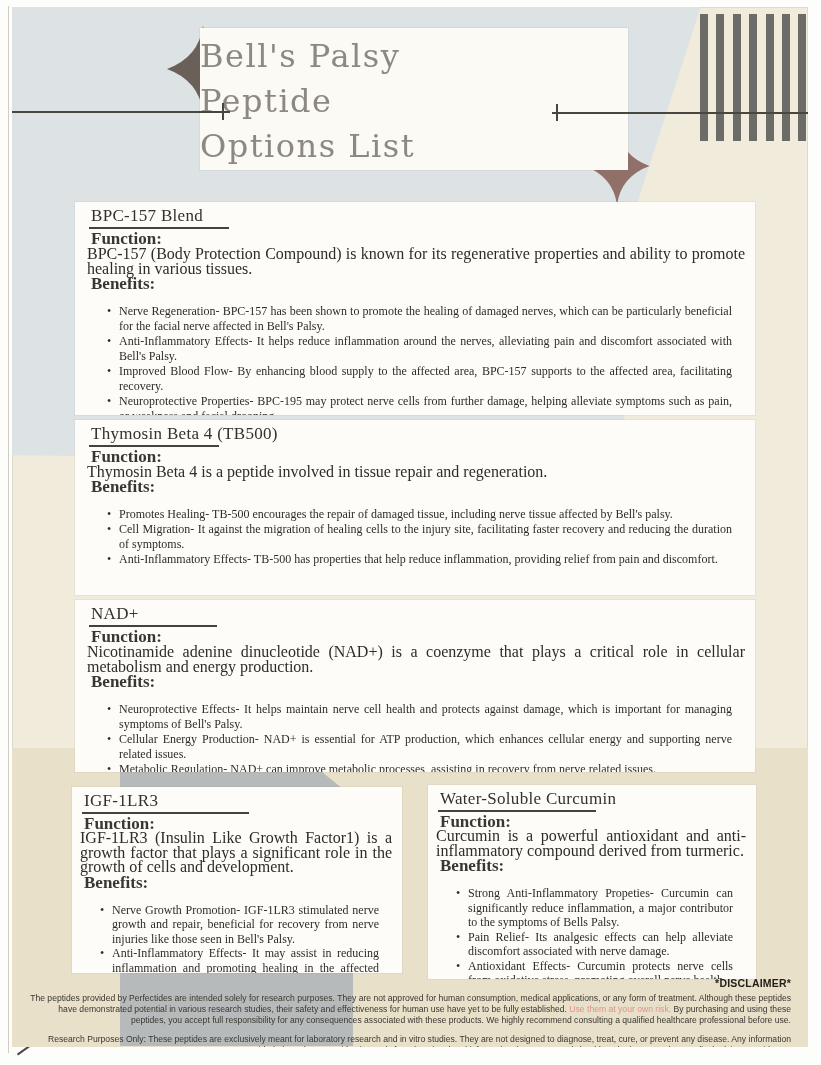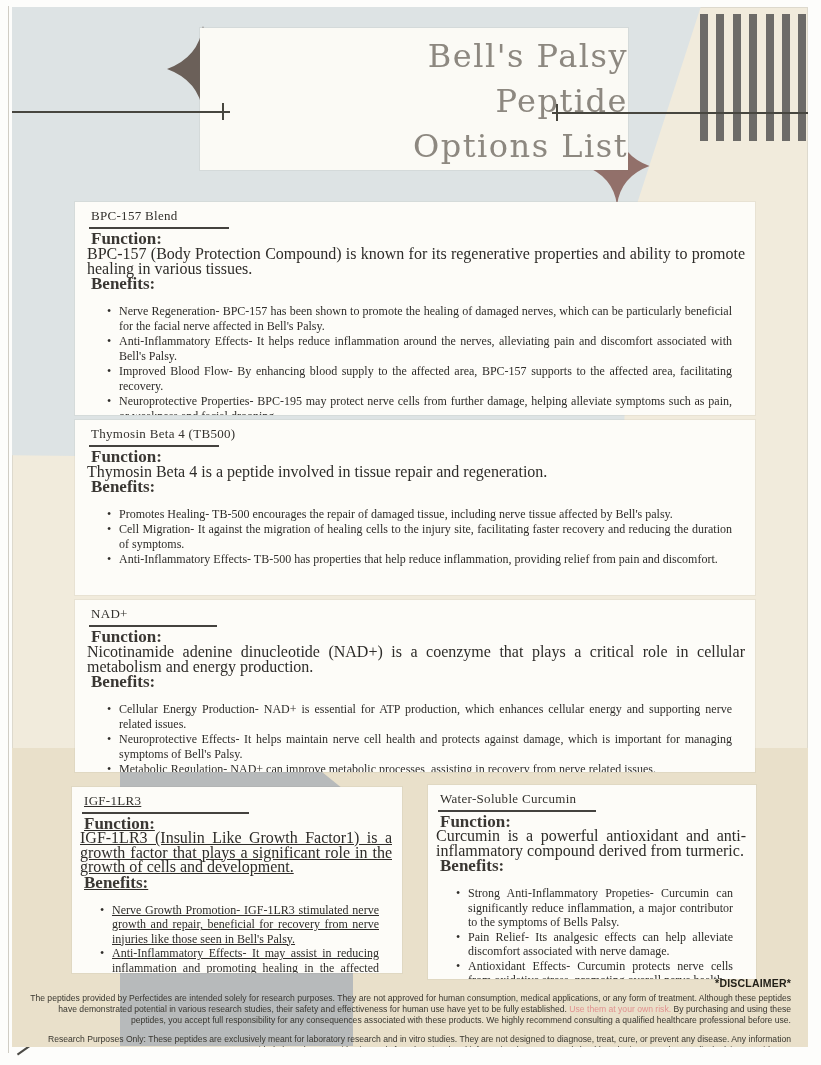--- a/index.html
+++ b/index.html
@@ -43,45 +43,45 @@
   .vtick{position:absolute;width:2px;height:17px;background:#47463f;z-index:6;}
   .vtick-left{left:222px;top:103px;}
   .vtick-right{left:556px;top:104px;}
   .sparkle{position:absolute;z-index:4;}
   .sparkle-1{left:167px;top:24px;width:72px;height:90px;}
   .sparkle-2{left:584px;top:127px;width:66px;height:78px;}
 
   
   .title-card{
     position:absolute;left:200px;top:28px;width:428px;height:142px;
-    background:#fbfaf5;z-index:5;text-align:right;
+    background:#fbfaf5;z-index:5;text-align:left;
     box-shadow:0 0 0 1px rgba(120,115,100,0.08);
   }
   .title-line{
     font-family:"DejaVu Serif",serif;
     font-size:32px;line-height:45px;letter-spacing:1.5px;
     color:#8d8880;margin-top:0;
   }
   .title-card .title-line:first-child{margin-top:6px;}
 
   
   .card{
     position:absolute;background:#fdfcf8;z-index:5;overflow:hidden;
     padding:3px 10px 3px 12px;box-sizing:border-box;
     box-shadow:0 0 0 1px rgba(120,115,100,0.07);
     color:#2e2c29;
   }
   .card-bpc{left:75px;top:202px;width:680px;height:213px;}
   .card-tb{left:75px;top:420px;width:680px;height:175px;}
   .card-nad{left:75px;top:600px;width:680px;height:172px;}
-  .card-igf{left:72px;top:787px;width:330px;height:186px;padding-left:8px;text-decoration:underline;}
+  .card-igf{left:72px;top:787px;width:330px;height:186px;padding-left:8px;}
   .card-cur{left:428px;top:785px;width:328px;height:194px;padding-left:8px;}
 
   .card-title{
-    font-size:13px;line-height:19px;color:#33312d;
+    font-size:17px;line-height:19px;color:#33312d;
     margin:1px 0 0 4px;font-weight:normal;letter-spacing:.3px;
   }
   .title-rule{height:2px;background:#44423e;margin:2px 0 2px 2px;}
   .rule-bpc{width:140px;}
   .rule-tb{width:130px;}
   .rule-nad{width:128px;}
   .rule-igf{width:167px;}
   .rule-cur{width:158px;}
 
   .fn-label{font-size:17px;line-height:15px;font-weight:bold;color:#3a3733;margin-left:4px;}
@@ -163,22 +163,22 @@
         </ul>
       </div>
 
       <div class="card card-nad">
         <h2 class="card-title">NAD+</h2>
         <div class="title-rule rule-nad"></div>
         <div class="fn-label">Function:</div>
         <p class="body-text">Nicotinamide adenine dinucleotide (NAD+) is a coenzyme that plays a critical role in cellular metabolism and energy production.</p>
         <div class="fn-label">Benefits:</div>
         <ul class="benefit-list">
+          <li>Neuroprotective Effects- It helps maintain nerve cell health and protects against damage, which is important for managing symptoms of Bell's Palsy.</li>
           <li>Cellular Energy Production- NAD+ is essential for ATP production, which enhances cellular energy and supporting nerve related issues.</li>
-          <li>Neuroprotective Effects- It helps maintain nerve cell health and protects against damage, which is important for managing symptoms of Bell's Palsy.</li>
           <li>Metabolic Regulation- NAD+ can improve metabolic processes, assisting in recovery from nerve related issues.</li>
         </ul>
       </div>
 
       <div class="card card-igf narrow">
         <h2 class="card-title">IGF-1LR3</h2>
         <div class="title-rule rule-igf"></div>
         <div class="fn-label">Function:</div>
         <p class="body-text">IGF-1LR3 (Insulin Like Growth Factor1) is a growth factor that plays a significant role in the growth of cells and development.</p>
         <div class="fn-label">Benefits:</div>

